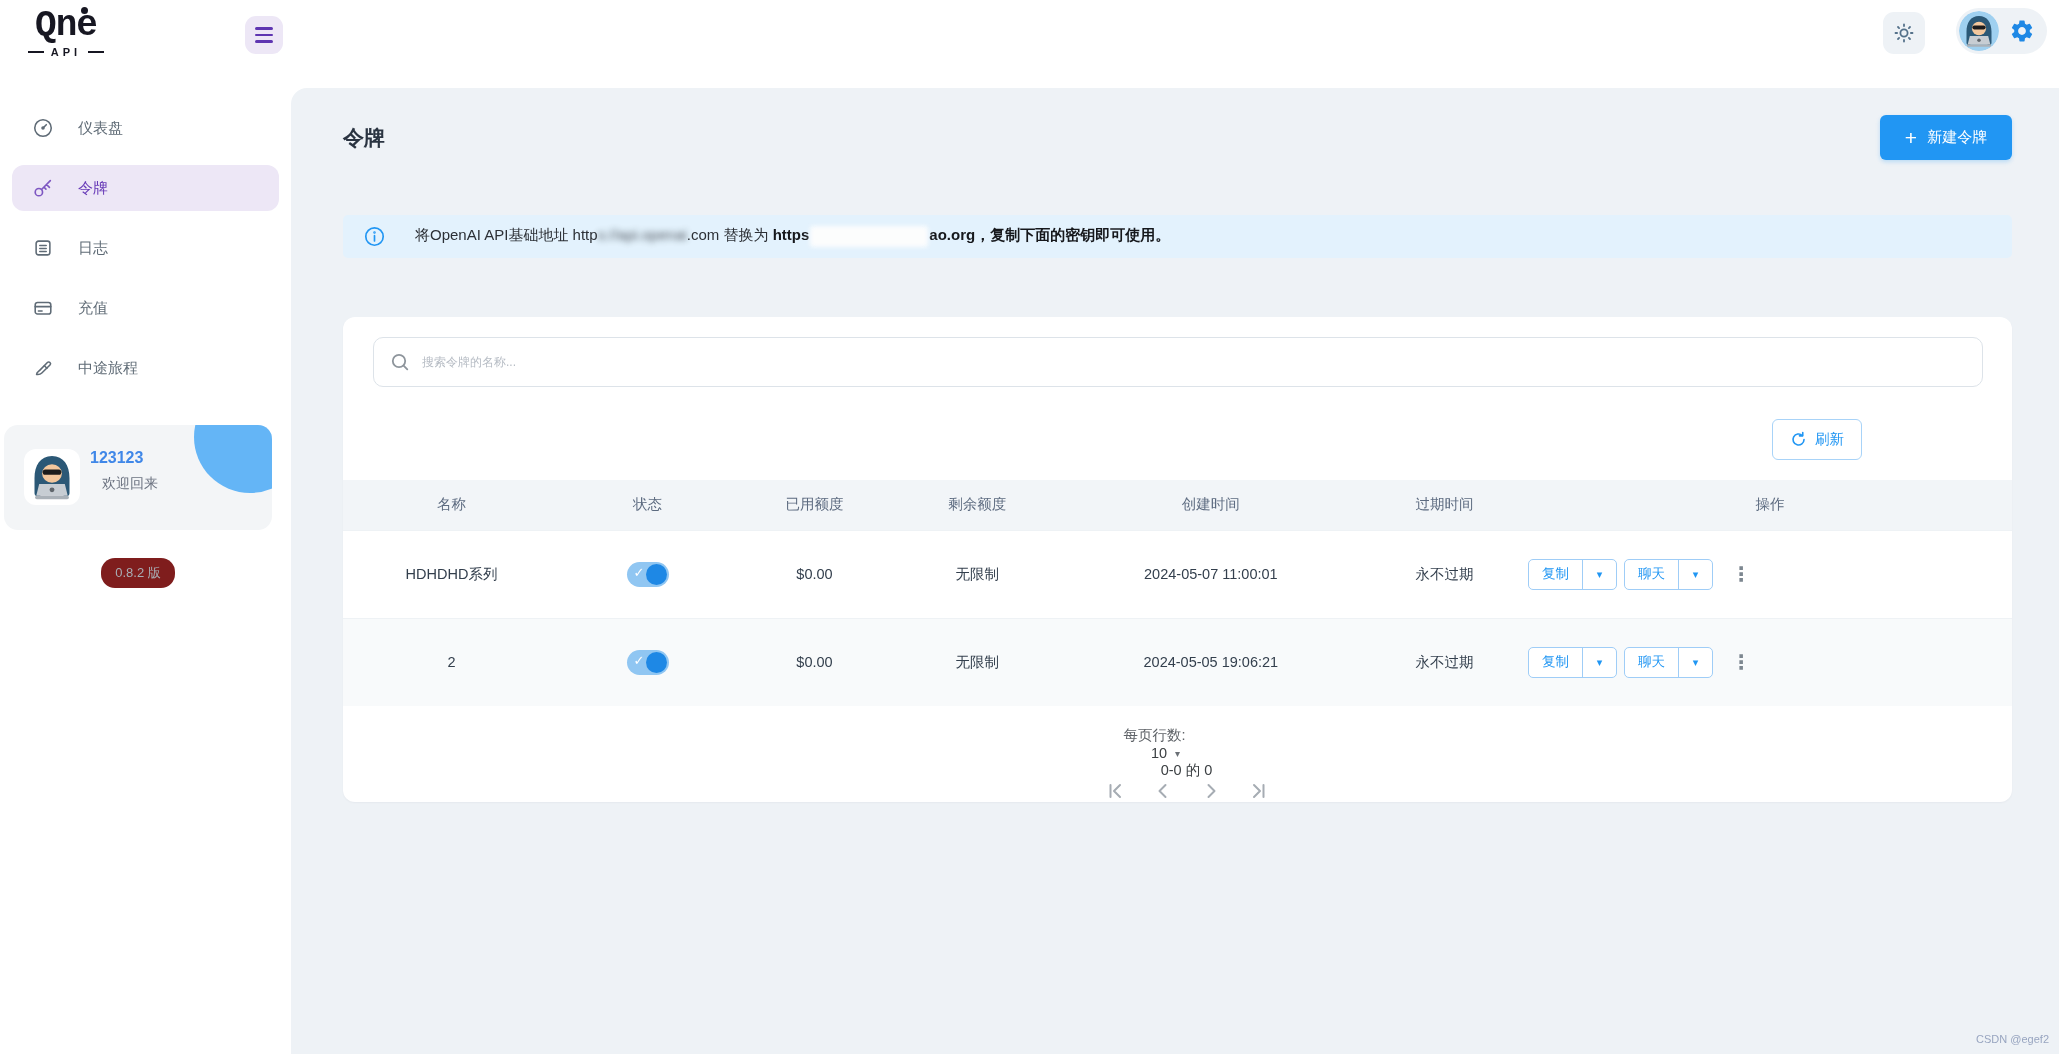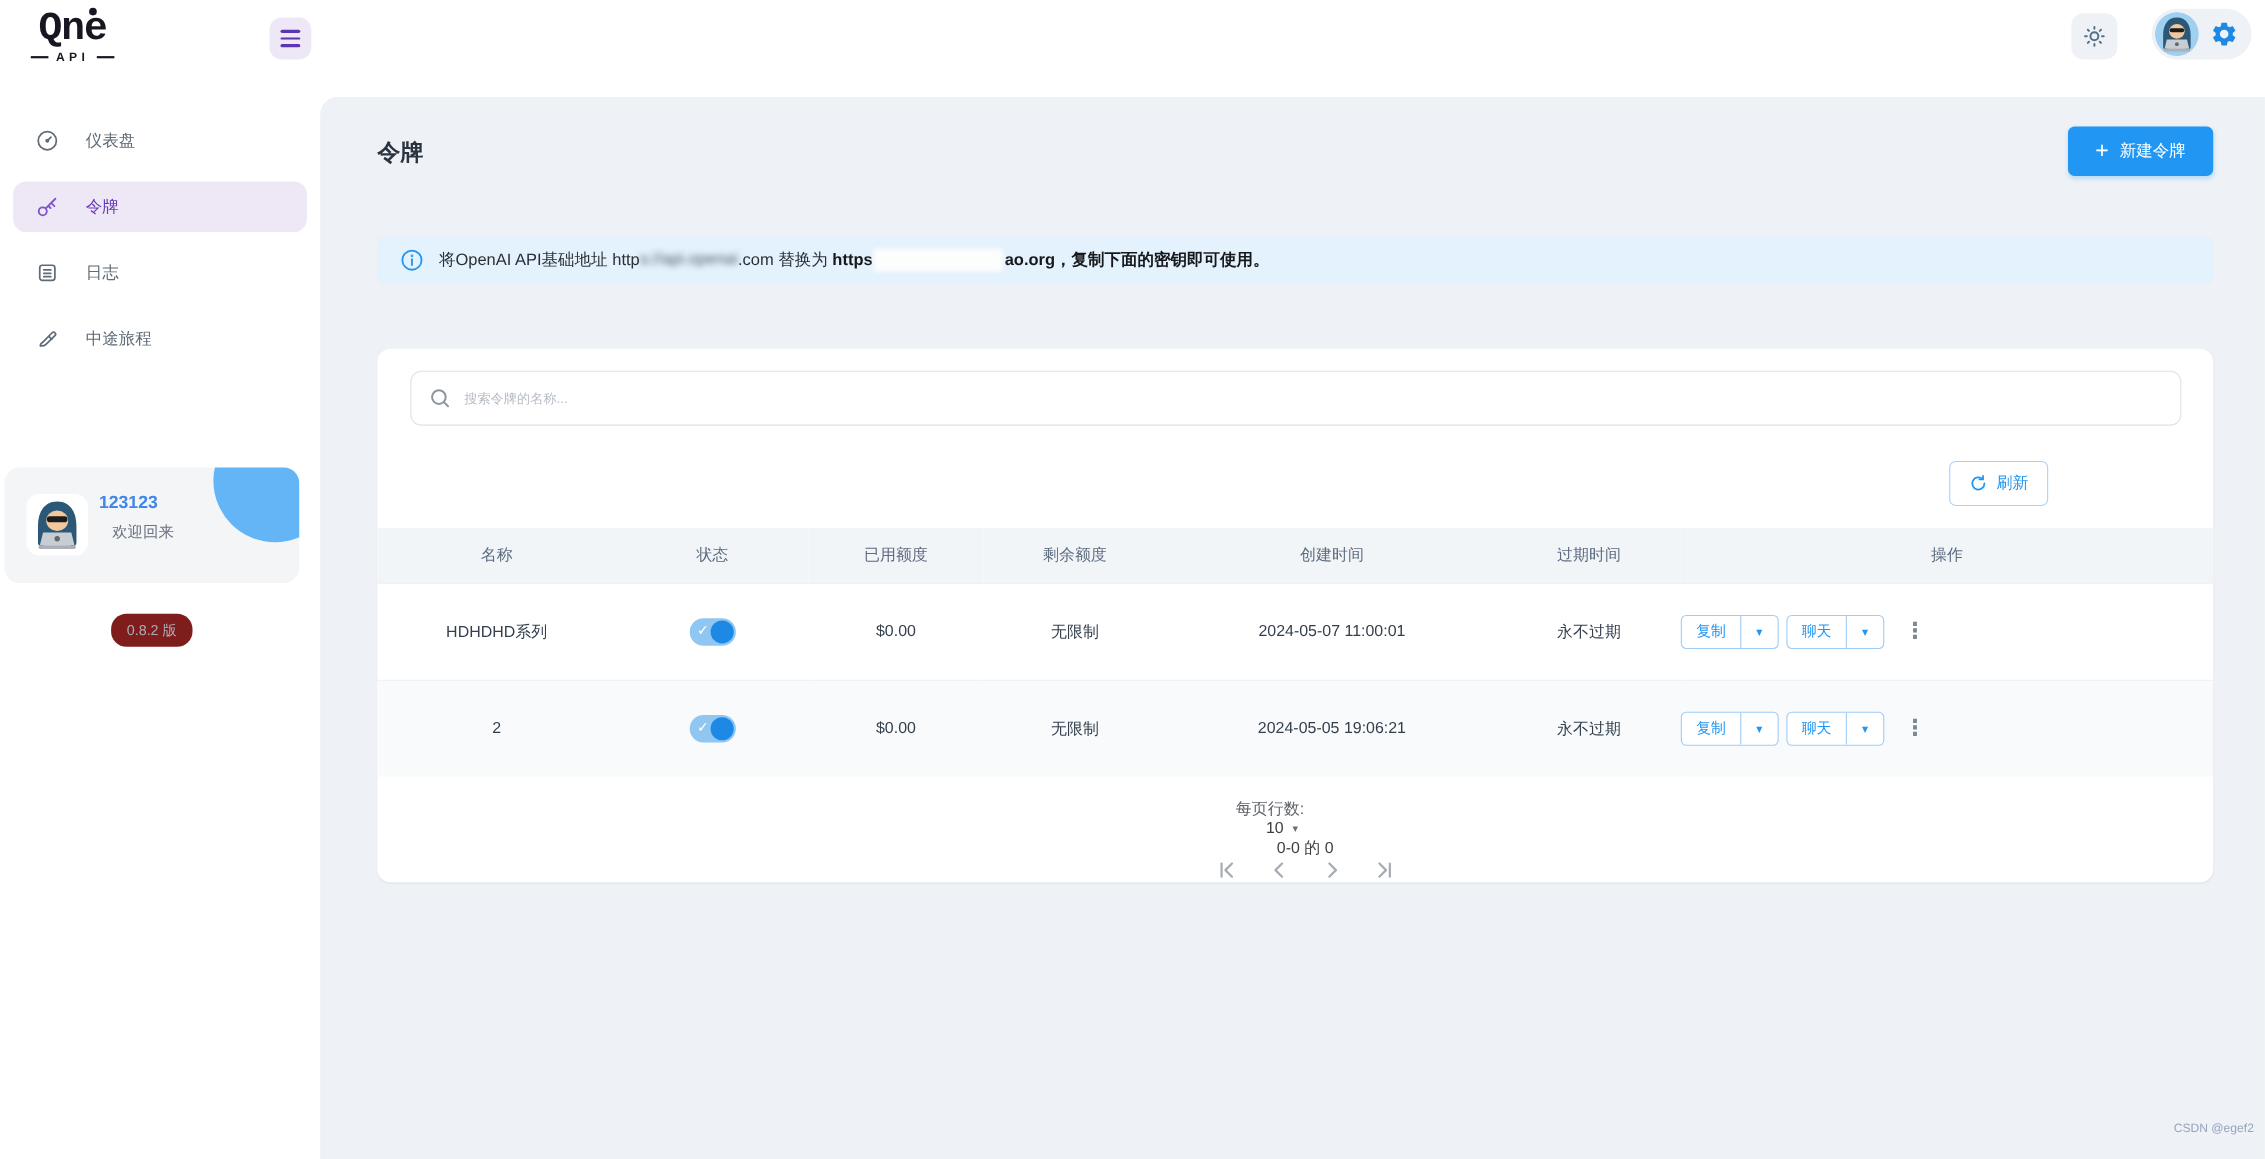--- a/index.html
+++ b/index.html
@@ -36,21 +36,21 @@
   .version-wrap { position:absolute; left:0; top:470px; width:276px; text-align:center; }
   .version-badge { display:inline-block; padding:6px 14px; background:#7f1d1d; border-radius:14px; color:#a8adb4; font-size:13px; }
 
   
   .panel { position:absolute; left:291px; top:88px; right:0; bottom:0; background:#eef2f6; border-top-left-radius:16px; padding:0 47px 0 52px; }
   .title-row { margin-top:27px; height:45px; display:flex; align-items:center; justify-content:space-between; }
   .page-title { font-size:21px; font-weight:700; color:#2a3441; }
   .new-token-btn { width:132px; height:45px; border:none; border-radius:6px; background:#2196f3; color:#fff; font-size:15px; display:flex; align-items:center; justify-content:center; gap:10px; cursor:pointer; box-shadow:0 2px 4px rgba(33,150,243,.25); font-family:inherit; }
   .new-token-btn .plus { font-size:21px; font-weight:400; line-height:1; }
 
-  .banner { margin-top:55px; height:43px; border-radius:5px; background:#e3f2fd; display:flex; align-items:center; padding:0 21px; gap:14px; font-size:15px; color:#2c3036; }
+  .banner { margin-top:55px; height:43px; border-radius:5px; background:#e3f2fd; display:flex; align-items:center; padding:0 21px; gap:30px; font-size:15px; color:#2c3036; }
   .banner b { color:#16181c; }
   .blur-text { filter:blur(3px); opacity:.8; }
   .blur-patch { display:inline-block; vertical-align:middle; width:118px; height:21px; margin:0 1px; border-radius:3px; background:rgba(253,253,253,.95); filter:blur(2px); }
 
   .card { margin-top:59px; background:#fff; border-radius:12px; padding-top:20px; box-shadow:0 1px 2px rgba(16,24,40,.04); }
   .search-box { margin:0 29px 0 30px; height:50px; border:1px solid #dde3e9; border-radius:10px; display:flex; align-items:center; padding:0 16px; gap:12px; background:#fff; }
   .search-box input { flex:1; border:none; outline:none; font-size:12px; color:#374151; background:transparent; font-family:inherit; }
   .search-box input::placeholder { color:#b6bcc4; }
 
   .refresh-row { margin:32px 150px 0 0; display:flex; justify-content:flex-end; }
@@ -73,21 +73,21 @@
   .dots-btn { margin-left:11px; color:#7d8790; font-size:20px; font-weight:700; cursor:pointer; line-height:1; letter-spacing:0; background:none; border:none; font-family:inherit; }
 
   .pagination { height:96px; display:flex; align-items:center; justify-content:flex-end; padding-right:24px; color:#5f6368; font-size:14.5px;flex-direction:column; }
   .rpp-label { margin-right:22px; }
   .rpp-select { display:flex; align-items:center; gap:8px; cursor:pointer; color:#3c4043; }
   .rpp-caret { font-size:10px; color:#6b7076; }
   .range-label { margin-left:42px; color:#3c4043; }
   .nav-btns { display:flex; align-items:center; margin-left:42px; gap:26px; }
   .nav-btn { width:22px; height:22px; display:flex; align-items:center; justify-content:center; cursor:pointer; background:none; border:none; }
 
-  .watermark { position:absolute; right:10px; bottom:22px; font-size:11px; color:#98a5c0; }
+  .watermark { position:absolute; right:10px; bottom:9px; font-size:11px; color:#98a5c0; }
 
   svg { display:block; }
 </style>
 </head>
 <body>
 
 <div class="topbar">
   <div class="logo">
     <span class="logo-word"><span>Qne</span><span class="logo-dot"></span></span>
     <div class="logo-sub">
@@ -155,20 +155,29 @@
     <div class="menu-item">
       <span class="mi-icon">
         <svg width="22" height="22" viewBox="0 0 24 24" fill="none" stroke="currentColor" stroke-width="1.7" stroke-linecap="round">
           <rect x="4.5" y="4.5" width="15" height="15" rx="2.5"></rect>
             <path d="M8.5 9.2h7M8.5 12.5h7M8.5 15.8h7"></path>
         </svg>
       </span>
       <span>日志</span>
     </div>
 
+    <div class="menu-item">
+      <span class="mi-icon">
+        <svg width="22" height="22" viewBox="0 0 24 24" fill="none" stroke="currentColor" stroke-width="1.7" stroke-linecap="round">
+          <rect x="3.5" y="6" width="17" height="12.5" rx="2.5"></rect>
+            <path d="M3.5 10.5h17M7 15.3h4"></path>
+        </svg>
+      </span>
+      <span>充值</span>
+    </div>
 
     <div class="menu-item">
       <span class="mi-icon">
         <svg width="22" height="22" viewBox="0 0 24 24" fill="none" stroke="currentColor" stroke-width="1.7" stroke-linecap="round" stroke-linejoin="round">
           <path d="M5 19c0-2.6 2-3 3.1-4.1L16.8 6c.8-.8 2-.8 2.8 0s.8 2 0 2.8l-8.9 8.7C9.6 18.6 8.6 19.5 5 19z"></path>
             <path d="M13.5 9.5l2.8 2.8"></path>
         </svg>
       </span>
       <span>中途旅程</span>
     </div>

